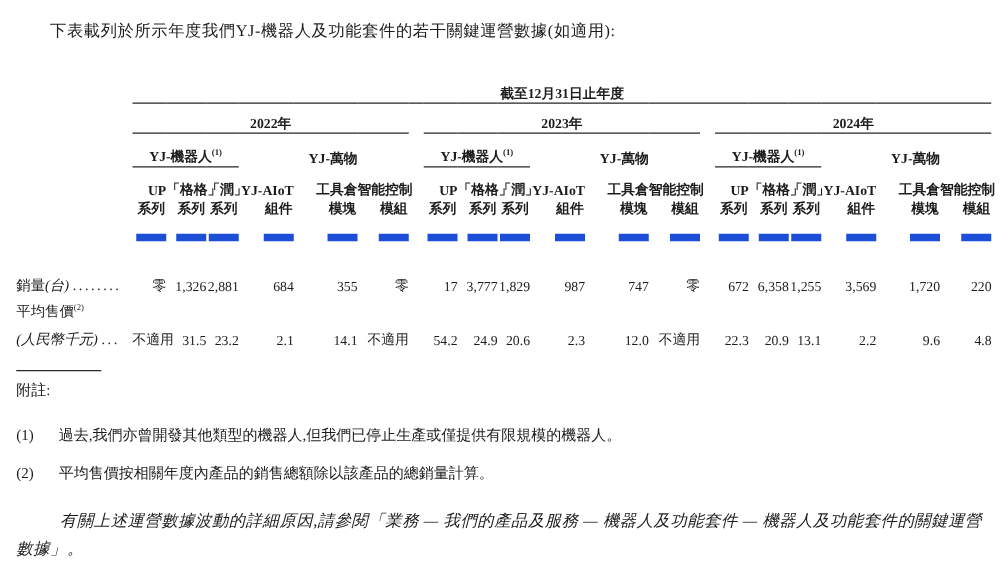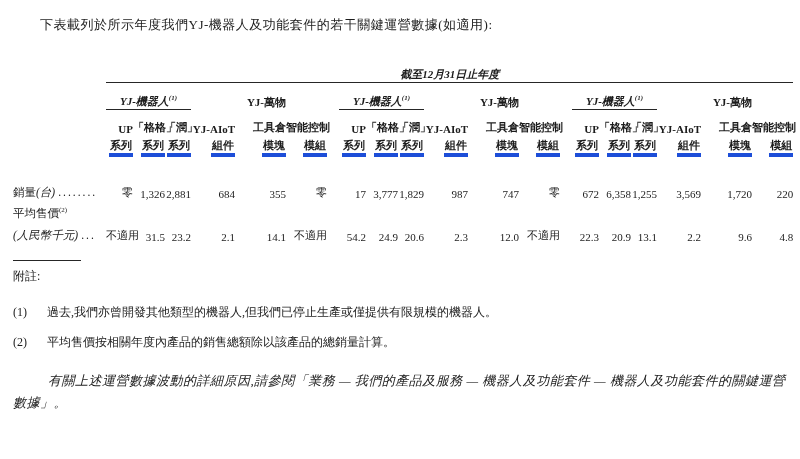--- a/index.html
+++ b/index.html
@@ -18,25 +18,25 @@
   .r1 td{height:18px;}
   .r2 td{height:23px;}
   .r3 td{height:26px;}
   .r4 td{height:25px;}
   .r5 td{height:22px;}
   .r6 td{height:43px;}
   .r7 td{height:21px;}
   .r8 td{height:22px;}
   .hdr{font-weight:bold;}
   .num{text-align:right;}
-  .ctr{text-align:center;font-style:italic;}
+  .ctr{text-align:center;}
   .rule-b{border-bottom:1px solid #262626;}
   .pb2{padding-bottom:2px;}
   .pb3{padding-bottom:3px;}
-  .cul{display:inline-block;border-bottom:4px solid #1d4ed8;padding:0 1px 0 1px;}
+  .cul{display:inline-block;border-bottom:6px solid #1d4ed8;padding:0 1px 13px 1px;}
   sup{font-size:7px;vertical-align:super;line-height:0;}
   .rowlabel{font-size:11.5px;}
   .it{font-style:italic;}
   .leader{letter-spacing:2px;padding-left:3px;}
   .indent{padding-left:6px;}
 
   .fn-rule{width:68px;border-top:1px solid #262626;margin:17px 0 0 13px;height:0;}
   .fn-head{margin:7px 0 0 13px;font-size:12px;}
   .fn-item{position:relative;margin:20px 10px 0 13px;padding-left:34px;font-size:12px;line-height:14px;}
   .fn-num{position:absolute;left:0;top:0;}
@@ -71,20 +71,28 @@
       <col style="width:51px">
       <col style="width:41px">
   </colgroup>
 
   <tbody>
       <tr class="r1">
     <td></td>
     <td colspan="20" class="hdr ctr rule-b pb3">截至12月31日止年度</td>
   </tr>
 
+  <tr class="r2">
+    <td></td>
+    <td colspan="6" class="hdr ctr rule-b pb3">2022年</td>
+    <td></td>
+    <td colspan="6" class="hdr ctr rule-b pb3">2023年</td>
+    <td></td>
+    <td colspan="6" class="hdr ctr rule-b pb3">2024年</td>
+  </tr>
 
   <tr class="r3">
     <td></td>
     <td colspan="3" class="hdr ctr rule-b pb2"><span>YJ-機器人</span><sup>(1)</sup></td>
     <td></td>
     <td class="hdr num">YJ-萬物</td>
     <td></td>
     <td></td>
     <td colspan="3" class="hdr ctr rule-b pb2"><span>YJ-機器人</span><sup>(1)</sup></td>
     <td></td>

